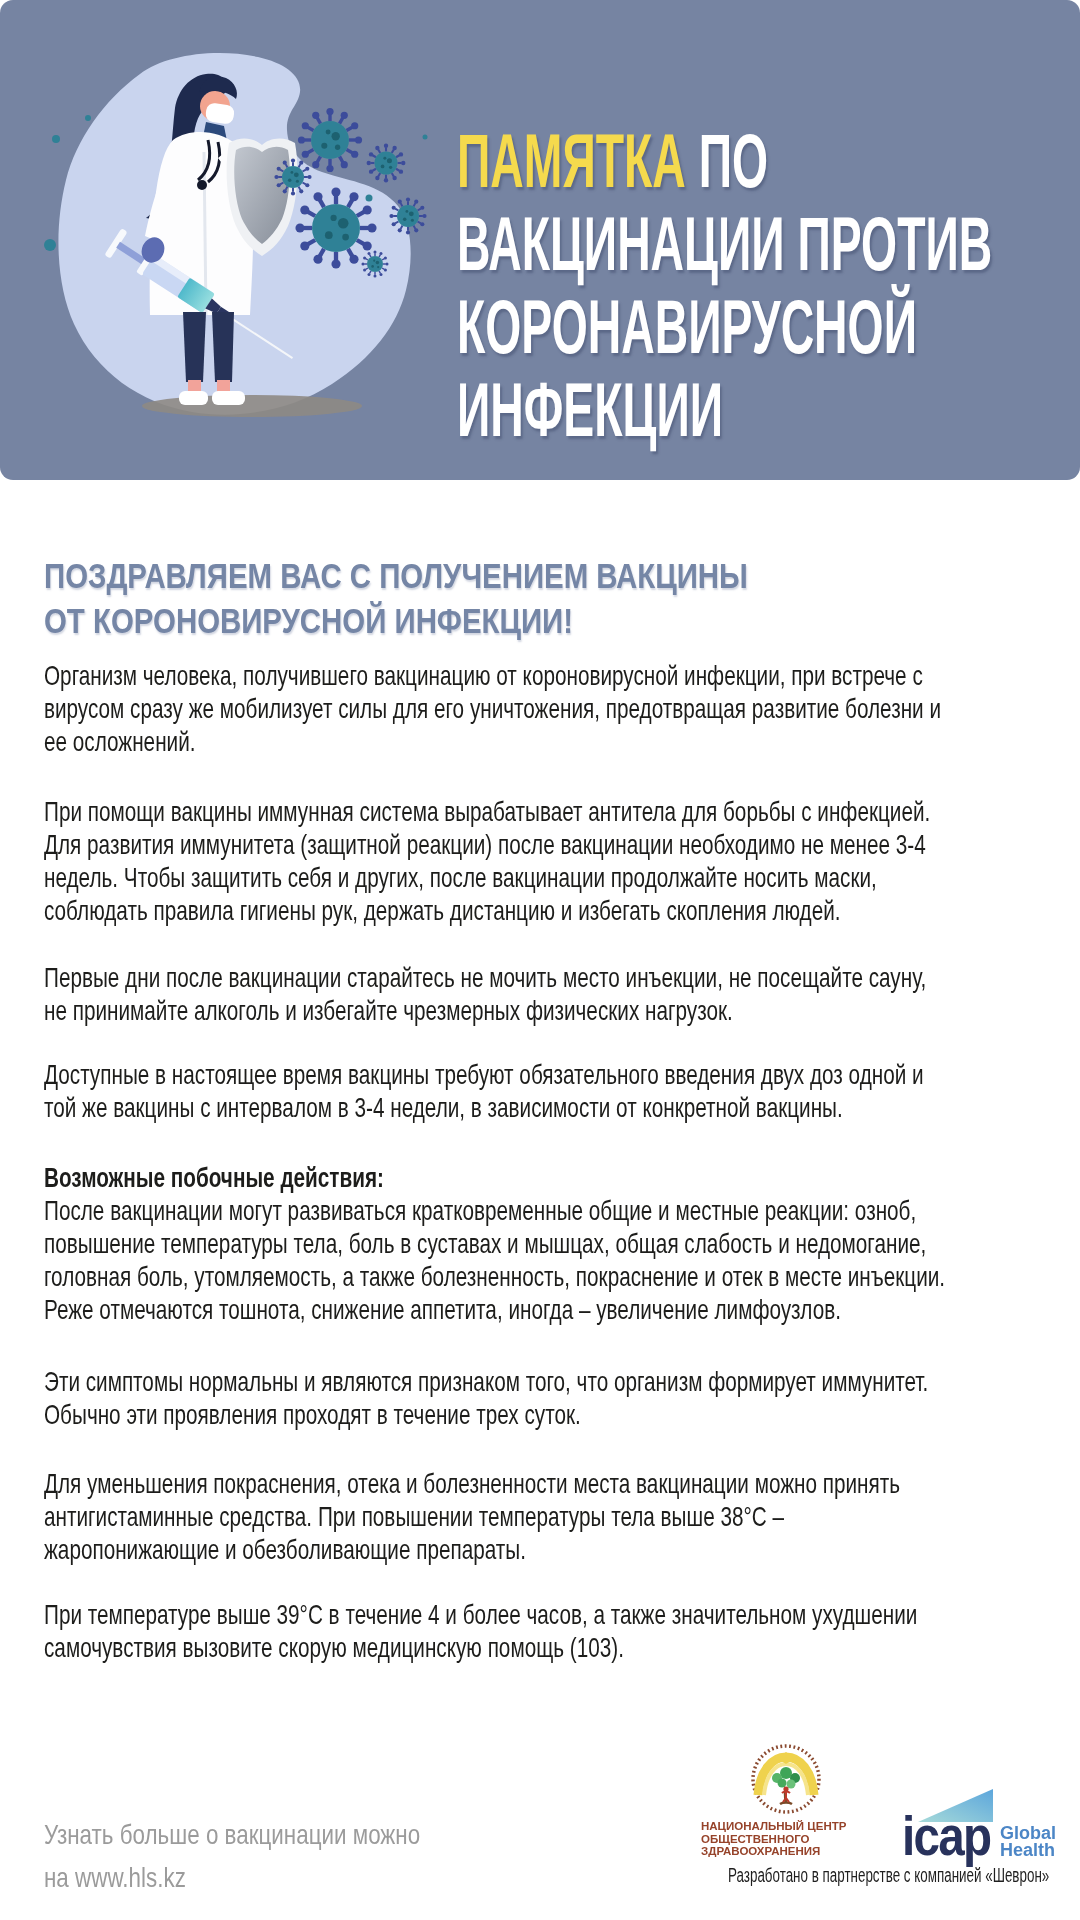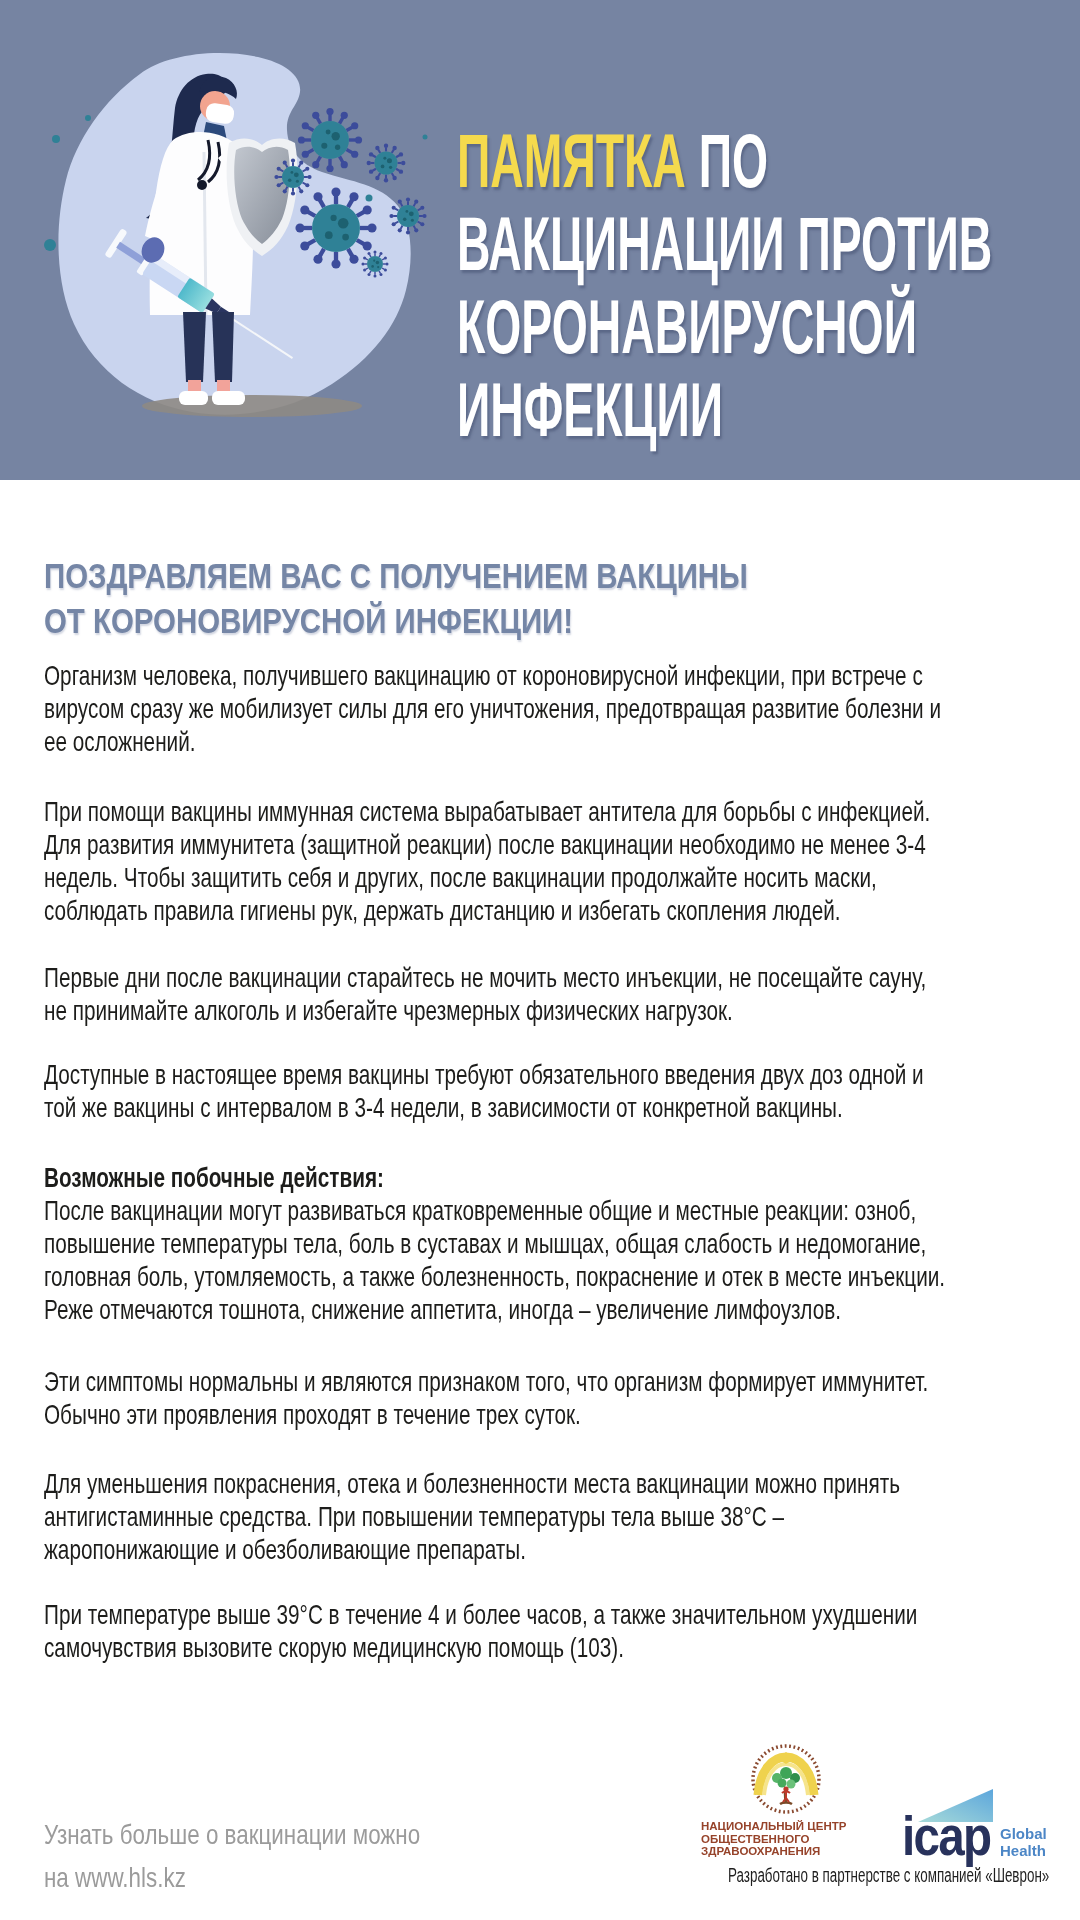--- a/index.html
+++ b/index.html
@@ -2,21 +2,21 @@
 <html><head>
 <meta charset="utf-8">
 <style>
   html,body{margin:0;padding:0;background:#e8e8e8;}
   .page{
     position:relative;width:1080px;height:1920px;background:#ffffff;
     overflow:hidden;margin:0 auto;
     font-family:"Liberation Sans","DejaVu Sans",sans-serif;
   }
   
-  .banner{position:absolute;left:0;top:0;width:1080px;height:480px;background:#7684A2;}
+  .banner{position:absolute;left:0;top:0;width:1080px;height:480px;background:#7684A2;border-radius:13px;}
   .illu{position:absolute;left:0;top:0;}
   .title{
     position:absolute;left:457px;top:68px;width:980px;
     font-size:76px;line-height:83px;font-weight:bold;color:#ffffff;
     white-space:pre-line;transform:scaleX(0.61);transform-origin:0 0;
     letter-spacing:0px;text-shadow:3px 3px 3px rgba(60,72,104,0.45);
   }
   .title .hl{color:#F5DA4D;}
   
   .h2{
@@ -44,21 +44,21 @@
     white-space:pre-line;
   }
   .icap-tri{position:absolute;left:915px;top:1786px;}
   .icap-word{
     position:absolute;left:902px;top:1808px;
     font-size:56px;line-height:56px;font-weight:bold;color:#28325C;
     letter-spacing:-2px;transform:scaleX(0.85);transform-origin:0 0;
   }
   .icap-tag{
     position:absolute;left:1000px;top:1825px;
-    font-size:15px;line-height:17px;font-weight:bold;color:#4C86C6;
+    font-size:18px;line-height:17px;font-weight:bold;color:#4C86C6;
     white-space:pre-line;
   }
   .partner{
     position:absolute;left:728px;top:1863px;width:480px;
     font-size:20px;line-height:24px;color:#1F1F1F;
     white-space:pre-line;transform:scaleX(0.67);transform-origin:0 0;
   }
 </style>
 </head>
 <body>

